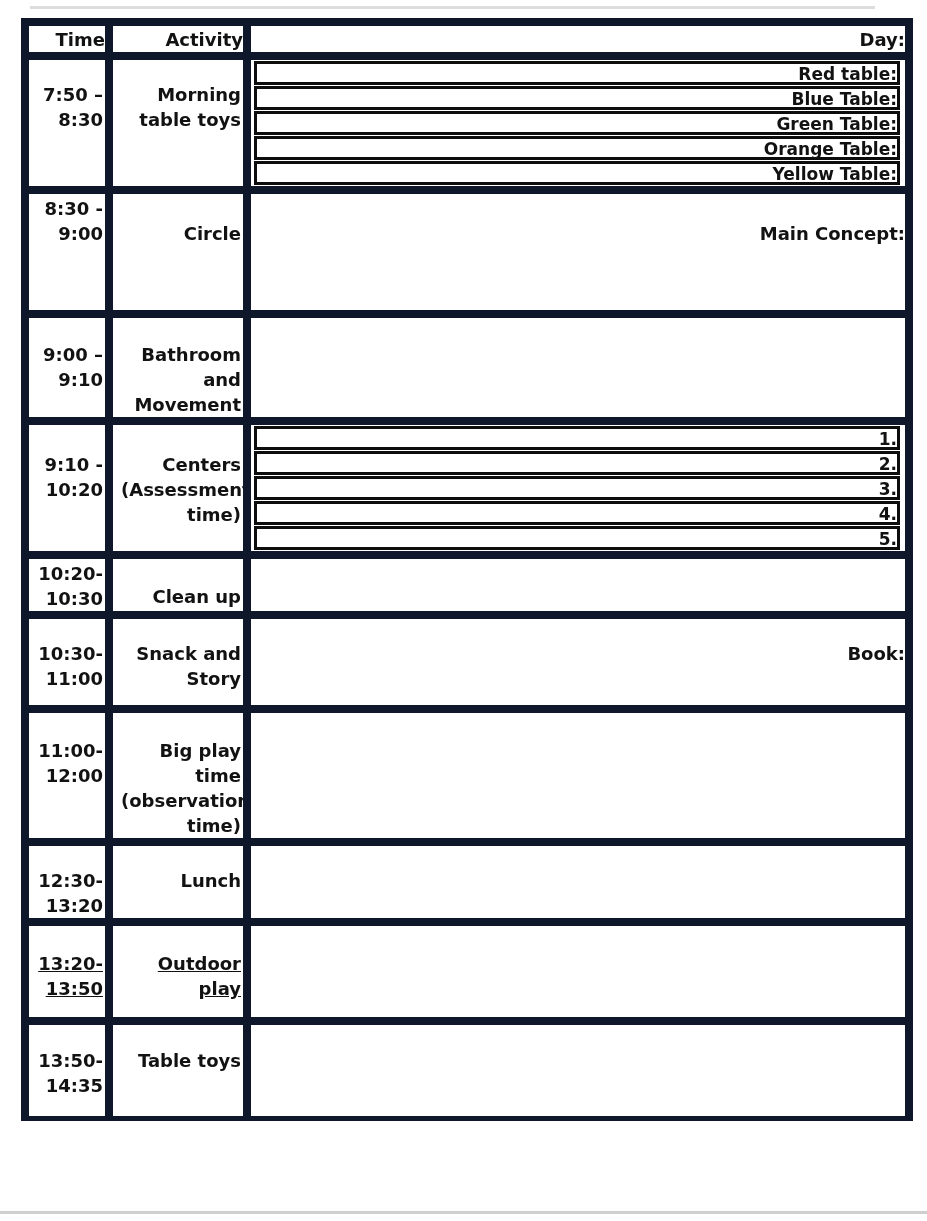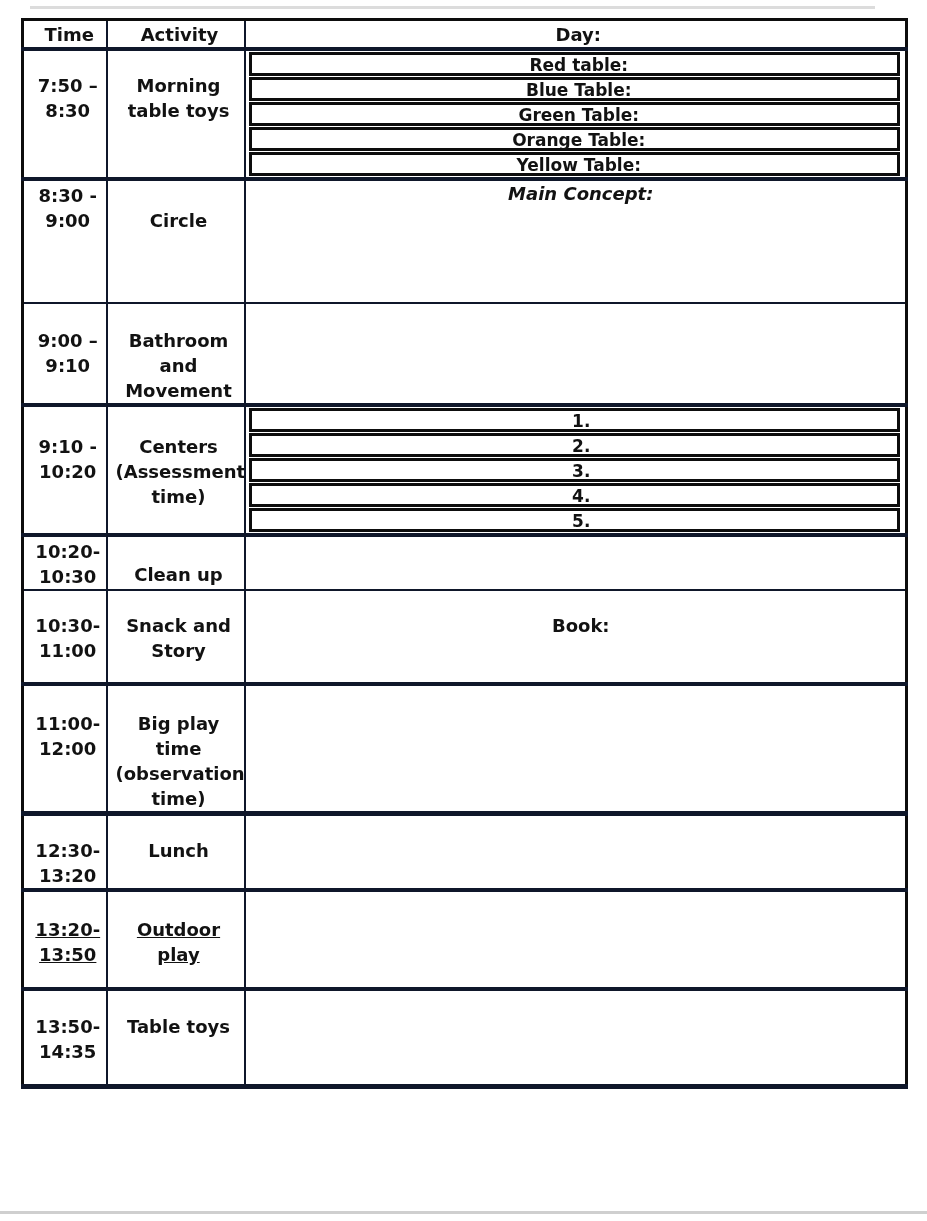--- a/index.html
+++ b/index.html
@@ -15,22 +15,22 @@
   table.schedule{
     position:absolute;left:21px;top:18px;width:884px;
     border-collapse:collapse;table-layout:fixed;
     border:3px solid #0d0d0d;border-bottom-width:5px;
   }
   col.c-time{width:84px;}
   col.c-activity{width:138px;}
   col.c-day{width:662px;}
 
   th,td{
-    border:2px solid #0f172a;vertical-align:top;
-    font-size:18px;line-height:25px;text-align:center;
+    border:8px solid #0f172a;vertical-align:top;
+    font-size:18px;line-height:25px;text-align:right;
     padding:0;overflow:hidden;
   }
   thead tr{height:24px;}
   thead th{border-bottom-width:4px;padding-top:1px;}
   th.h-time{padding-left:9px;}
   th.h-activity{padding-left:8px;}
   th.h-day{padding-left:6px;}
 
   td.time{white-space:pre-line;padding-left:8px;padding-right:2px;}
   td.activity{white-space:pre-line;padding-left:8px;padding-right:2px;}
@@ -68,21 +68,21 @@
   tbody tr:nth-child(7) td{border-bottom-width:5px;}
   tbody tr:nth-child(8) td{border-bottom-width:4px;}
   tbody tr:nth-child(9) td{border-bottom-width:4px;}
   tbody tr:nth-child(10) td{border-bottom-width:5px;}
 
   
   tbody tr:nth-child(1) td.time,
   tbody tr:nth-child(1) td.activity{padding-top:22px;}
   tbody tr:nth-child(2) td.time{padding-top:2px;}
   tbody tr:nth-child(2) td.activity{padding-top:27px;}
-  tbody tr:nth-child(2) .day-label{font-style:italic;}
+  tbody tr:nth-child(2) .day-label{margin-top:27px;}
   tbody tr:nth-child(3) td.time,
   tbody tr:nth-child(3) td.activity{padding-top:24px;}
   tbody tr:nth-child(4) td.time,
   tbody tr:nth-child(4) td.activity{padding-top:27px;}
   tbody tr:nth-child(4) .box-label{padding-left:14px;}
   tbody tr:nth-child(5) td.time{padding-top:2px;}
   tbody tr:nth-child(5) td.activity{padding-top:25px;}
   tbody tr:nth-child(6) td.time,
   tbody tr:nth-child(6) td.activity{padding-top:22px;}
   tbody tr:nth-child(6) .day-label{margin-top:22px;}

